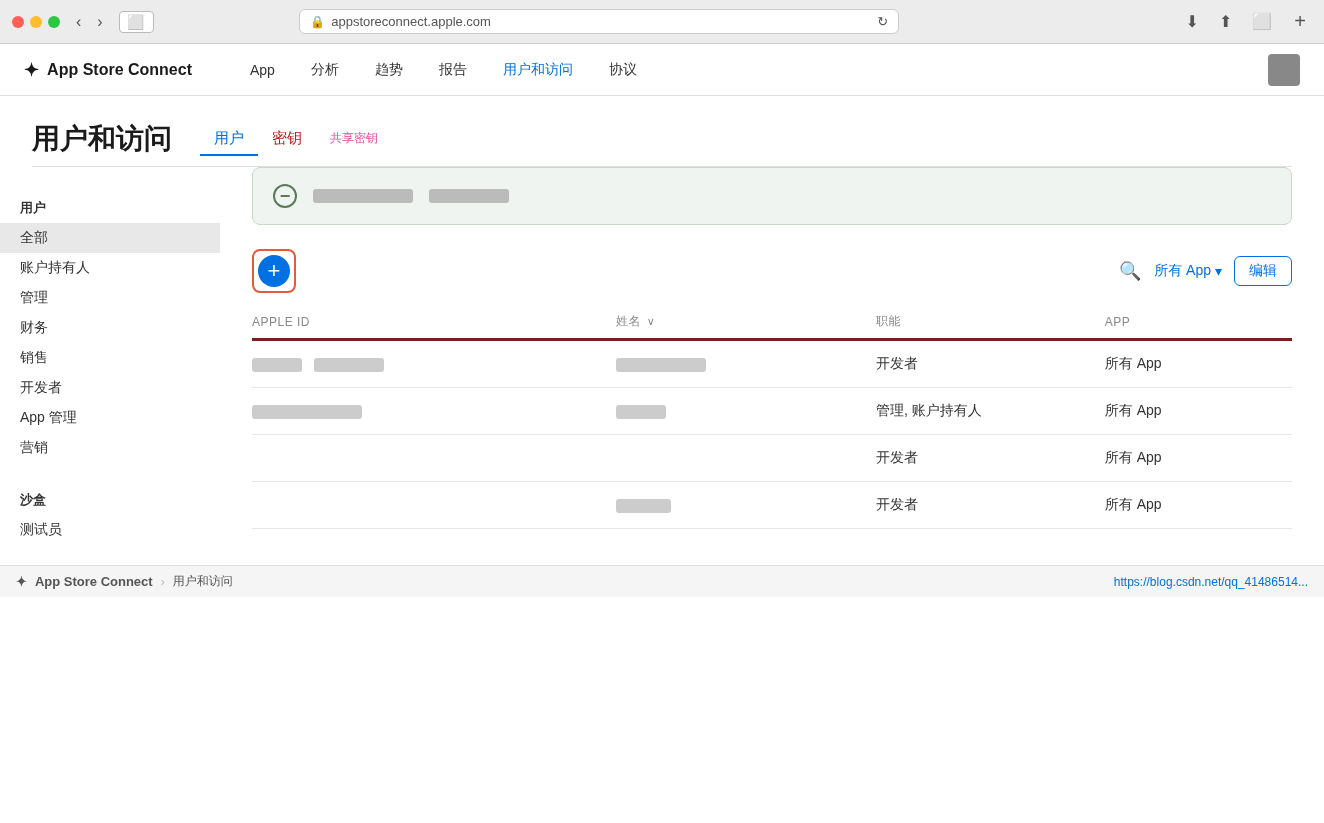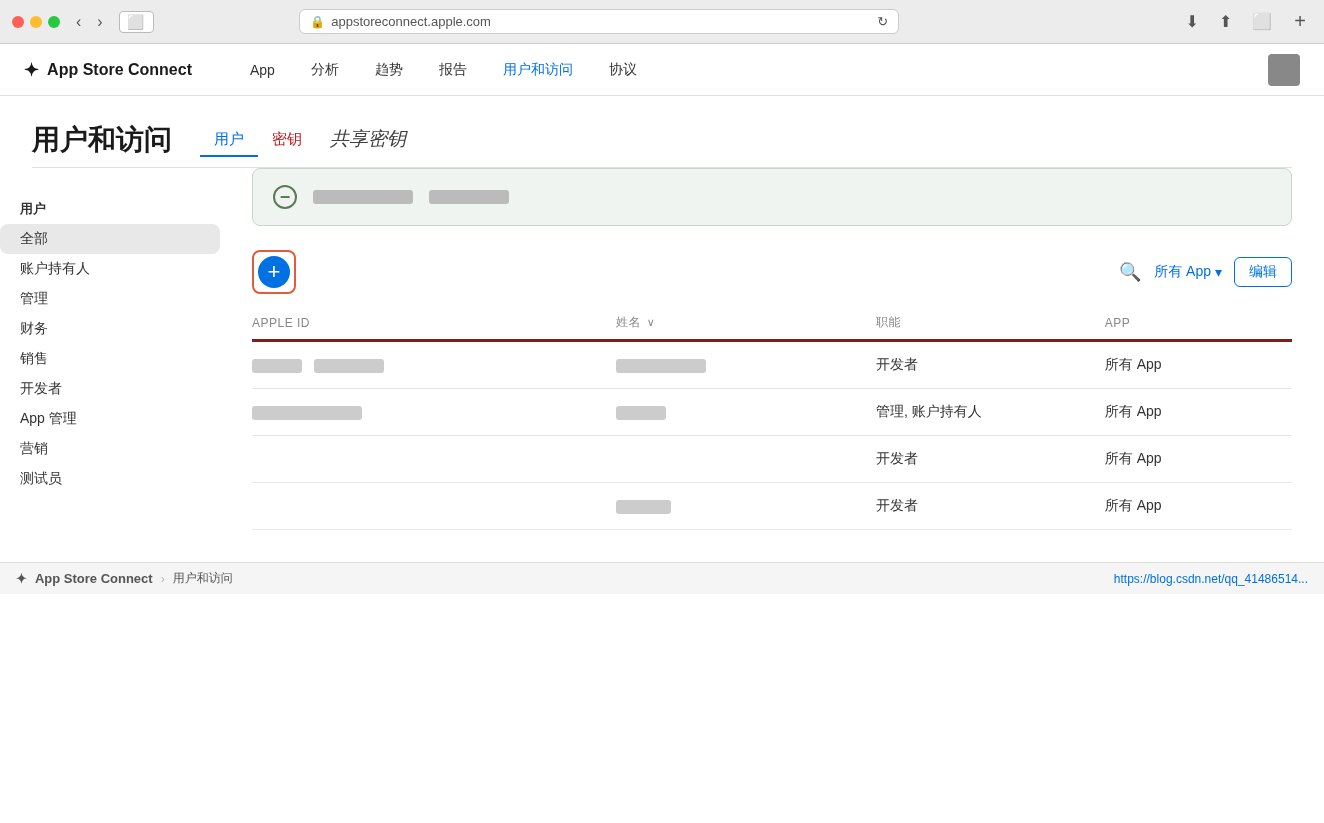--- a/index.html
+++ b/index.html
@@ -106,21 +106,21 @@
       font-size: 13px;
       font-weight: 600;
       color: #333;
       padding: 12px 20px 6px 20px;
     }
     .sidebar-item {
       padding: 6px 20px;
       font-size: 14px;
       color: #333;
       cursor: pointer;
-      border-radius: 8px;
+      border-radius: 0;
     }
     .sidebar-item.active { background: #e8e8e8; font-weight: 500; }
 
     
     .main-content { flex: 1; padding: 0 32px 32px 32px; }
 
     
     .info-banner {
       background: #f0f4f0;
       border: 1px solid #c8d8c8;
@@ -284,39 +284,40 @@
   </nav>
   <div class="header-avatar"></div>
 </div>
 
 <div class="page-title-area">
   <div style="display:flex; align-items:center; gap:28px;">
     <h1 class="page-title" style="font-size:28px;font-weight:600;">用户和访问</h1>
     <div class="page-title-tabs" style="display:flex; gap:0; border-bottom:none; margin-top:0;">
       <div class="tab active" style="border-bottom:2px solid #0071e3; padding: 6px 14px; font-size:15px; color:#0071e3; cursor:pointer;">用户</div>
       <div class="tab" style="padding:6px 14px; font-size:15px; color:#b91c1c; cursor:pointer;">密钥</div>
-      <div class="tab" style="padding:6px 14px; font-size:19px; color:#404040; cursor:pointer;font-style:italic;">共享密钥</div>
+      <div class="tab" style="padding:6px 14px; font-size:12px; color:#ec4899; cursor:pointer;">共享密钥</div>
     </div>
   </div>
   <hr style="border:none; border-top:1px solid #e0e0e0; margin-top:8px;">
 </div>
 
 <div class="content-area">
 
   <div class="sidebar">
     <div class="sidebar-section-label">用户</div>
     <div class="sidebar-item active">全部</div>
     <div class="sidebar-item">账户持有人</div>
     <div class="sidebar-item">管理</div>
     <div class="sidebar-item">财务</div>
     <div class="sidebar-item">销售</div>
     <div class="sidebar-item">开发者</div>
     <div class="sidebar-item">App 管理</div>
     <div class="sidebar-item">营销</div>
 
+    <div class="sidebar-section-label" style="margin-top:16px;">沙盒</div>
     <div class="sidebar-item">测试员</div>
   </div>
 
   <div class="main-content">
 
     <div class="info-banner">
       <span class="info-banner-icon" style="font-size:18px; font-weight:bold; color:#5a7a5a; border:2px solid #5a7a5a; border-radius:50%; width:24px; height:24px; display:flex; align-items:center; justify-content:center;">−</span>
       <div style="display:flex; gap:16px; align-items:center;">
         <div style="background:#bbb; border-radius:3px; width:100px; height:14px;"></div>
         <div style="background:#bbb; border-radius:3px; width:80px; height:14px;"></div>

